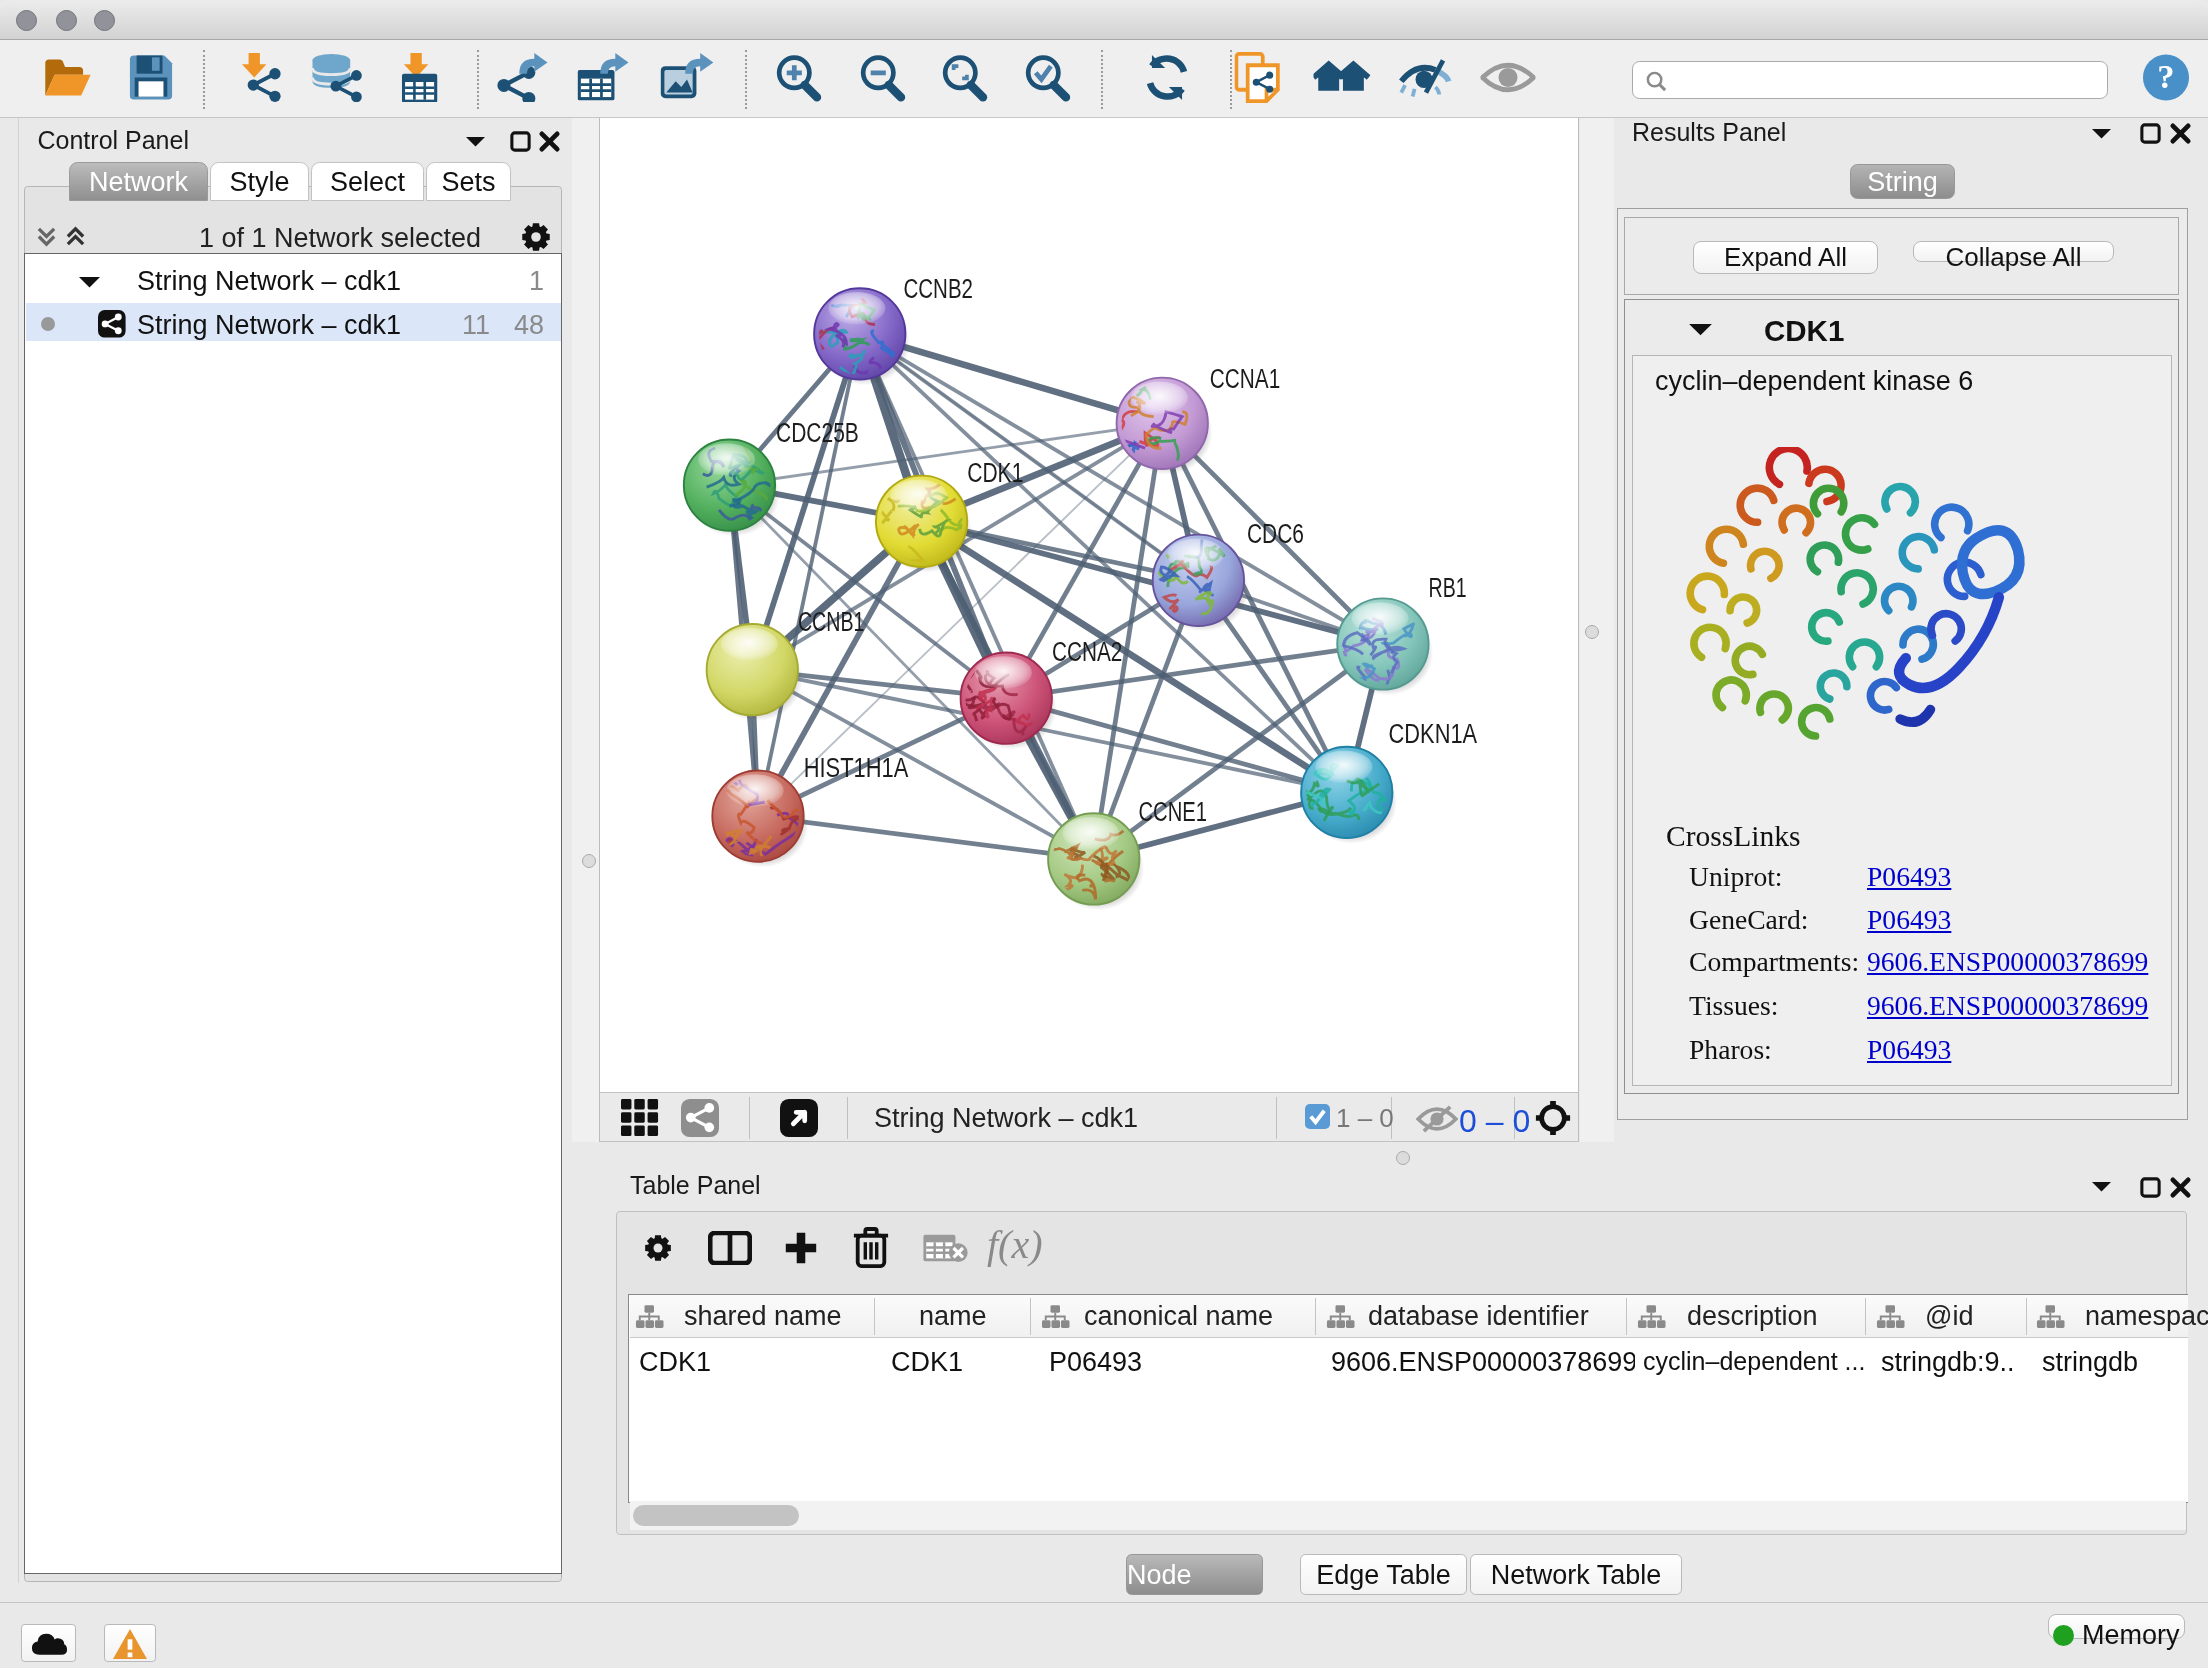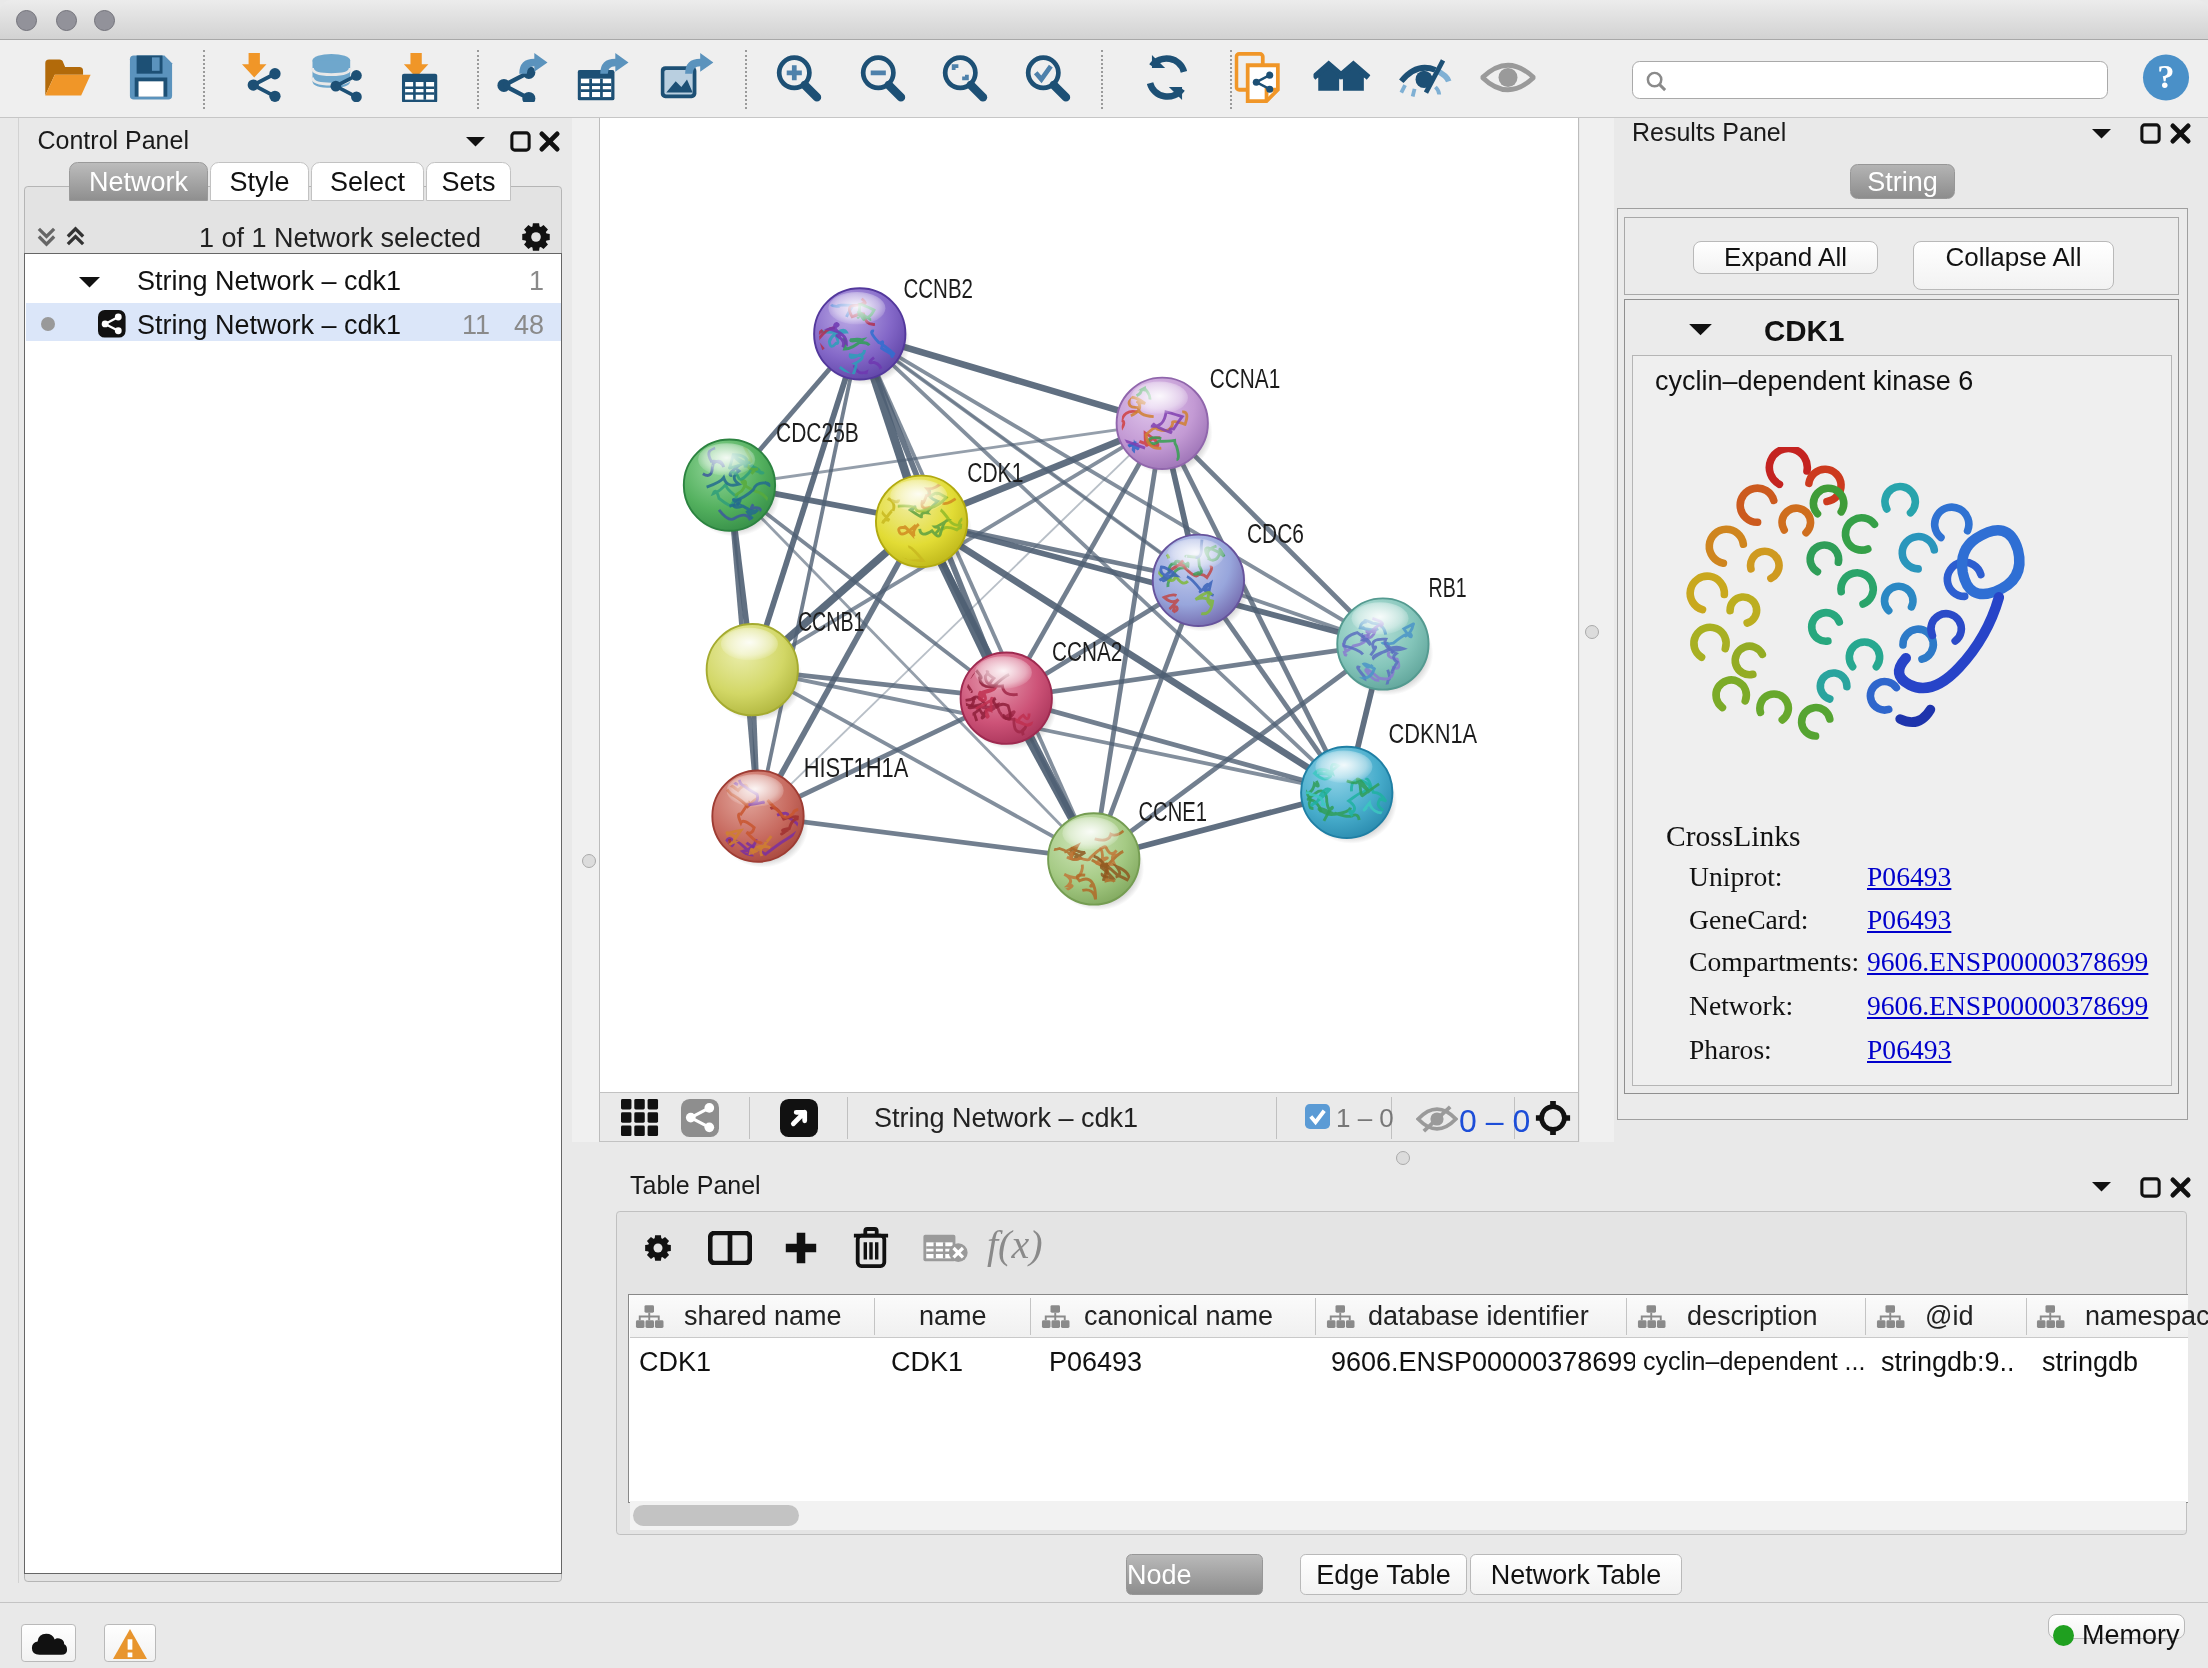--- a/index.html
+++ b/index.html
@@ -602,21 +602,21 @@
 <div class="abs" style="left:2139px;top:122px"><svg width="23" height="23" viewBox="0 0 24 24" style="">
         <rect x="3" y="3" width="18" height="18" rx="3" fill="none" stroke="#111" stroke-width="3.2"></rect>
       </svg></div>
 <div class="abs" style="left:2169px;top:122px"><svg width="23" height="23" viewBox="0 0 24 24" style="">
         <path d="M4 4 L20 20 M20 4 L4 20" stroke="#111" stroke-width="5" stroke-linecap="round"></path>
       </svg></div>
 <div class="abs" style="left:1617px;top:208px;width:571px;height:912px;background:#ebebeb;border:1px solid #9f9f9f"></div>
 <div class="abs" style="left:1850px;top:164px;width:105px;height:35px;background:linear-gradient(#b4b4b4,#8d8d8d);border:1px solid #979797;border-radius:7.6px;color:#fff;font-size:27px;text-align:center;line-height:35px">String</div>
 <div class="abs" style="left:1624px;top:217px;width:555px;height:78px;background:#ebebeb;border:1px solid #a8a8a8"></div>
 <div class="abs btn" style="left:1693px;top:241px;width:185px;height:33px;font-size:26px;line-height:31px">Expand All</div>
-<div class="abs btn" style="left:1913px;top:241px;width:201px;height:49px;font-size:26px;line-height:31px">Collapse All</div>
+<div class="abs btn" style="left:1913px;top:241px;width:201px;height:21px;font-size:26px;line-height:31px">Collapse All</div>
 <div class="abs" style="left:1624px;top:299px;width:555px;height:795px;background:#ebebeb;border:1px solid #8f8f8f"></div>
 <div class="abs" style="left:1688px;top:322px"><svg width="25" height="13.3" viewBox="0 0 26 14" style="">
         <path d="M1 1 L25 1 L13 13 Z" fill="#111"></path>
       </svg></div>
 <div class="abs" style="left:1764px;top:314px;font-size:29.5px;font-weight:bold;color:#111">CDK1</div>
 <div class="abs" style="left:1632px;top:355px;width:540px;height:731px;background:#efefef;border:1px solid #b5b5b5"></div>
 <div class="abs" style="left:1655px;top:366px;font-size:27px;color:#111">cyclin–dependent kinase 6</div>
 <div class="abs" style="left:1674px;top:447px"><svg width="361" height="295" viewBox="0 0 380 310" style="">
         <g fill="none" stroke-linecap="round">
           <path d="M140 25 A20 20 0 1 0 111 39" stroke="#c42320" stroke-width="8"></path>
@@ -652,21 +652,21 @@
           <path d="M238 286 Q258 296 270 276" stroke="#1e34ac" stroke-width="10"></path>
         </g>
       </svg></div>
 <div class="abs serif" style="left:1666px;top:820px;font-size:29.5px;font-weight:normal;color:#111">CrossLinks</div>
 <div class="abs serif" style="left:1689px;top:861px;font-size:27.6px;color:#111">Uniprot:</div>
 <div class="abs serif" style="left:1867px;top:861px;font-size:27.6px"><a class="lnk">P06493</a></div>
 <div class="abs serif" style="left:1689px;top:904px;font-size:27.6px;color:#111">GeneCard:</div>
 <div class="abs serif" style="left:1867px;top:904px;font-size:27.6px"><a class="lnk">P06493</a></div>
 <div class="abs serif" style="left:1689px;top:946px;font-size:27.6px;color:#111">Compartments:</div>
 <div class="abs serif" style="left:1867px;top:946px;font-size:27.6px"><a class="lnk">9606.ENSP00000378699</a></div>
-<div class="abs serif" style="left:1689px;top:990px;font-size:27.6px;color:#111">Network:</div>
+<div class="abs serif" style="left:1689px;top:990px;font-size:27.6px;color:#111">Tissues:</div>
 <div class="abs serif" style="left:1867px;top:990px;font-size:27.6px"><a class="lnk">9606.ENSP00000378699</a></div>
 <div class="abs serif" style="left:1689px;top:1034px;font-size:27.6px;color:#111">Pharos:</div>
 <div class="abs serif" style="left:1867px;top:1034px;font-size:27.6px"><a class="lnk">P06493</a></div>
 <div class="abs ph" style="left:622px;top:1171px">Table Panel</div>
 <div class="abs" style="left:2091px;top:1178px"><svg width="21" height="11.4" viewBox="0 0 22 12" style="">
         <path d="M1 1 L21 1 L11 11 Z" fill="#111"></path>
       </svg></div>
 <div class="abs" style="left:2139px;top:1176px"><svg width="23" height="23" viewBox="0 0 24 24" style="">
         <rect x="3" y="3" width="18" height="18" rx="3" fill="none" stroke="#111" stroke-width="3.2"></rect>
       </svg></div>

